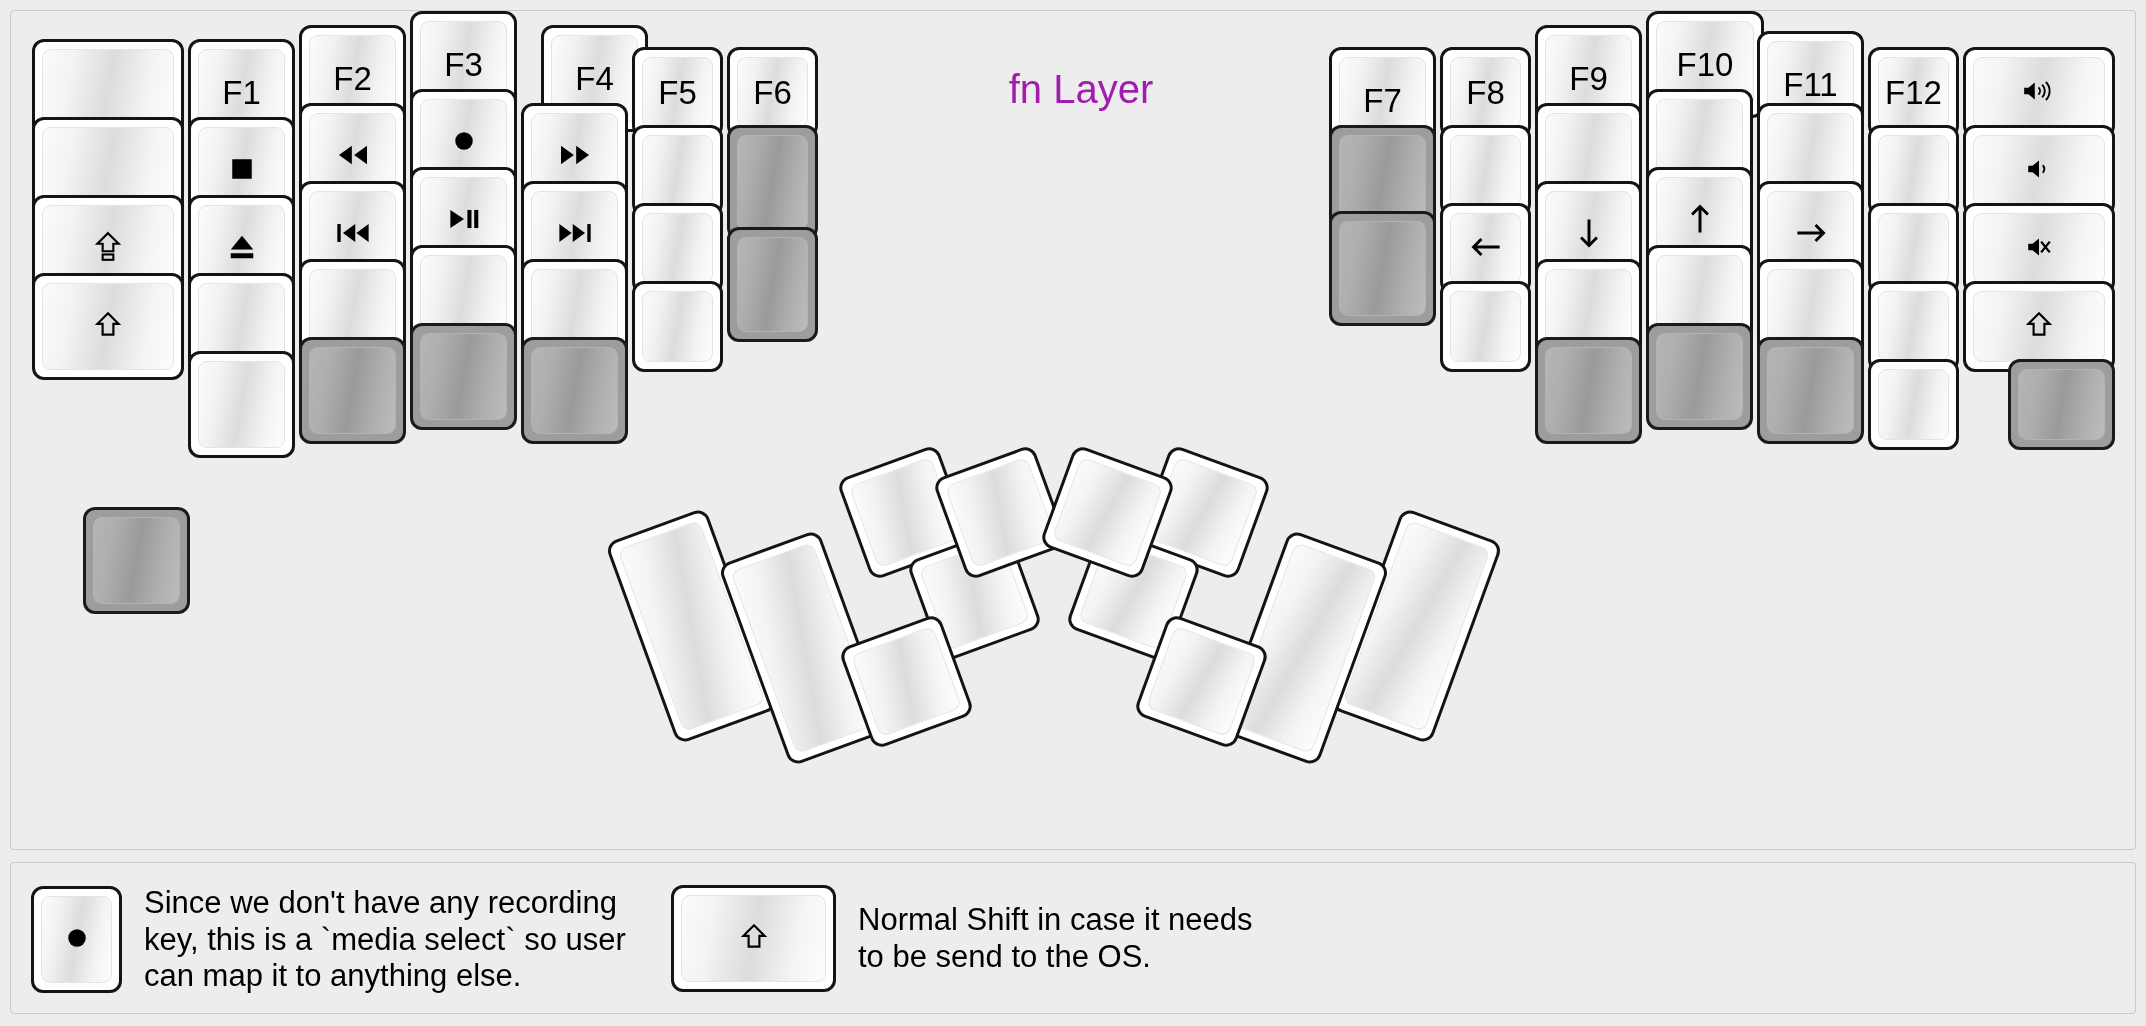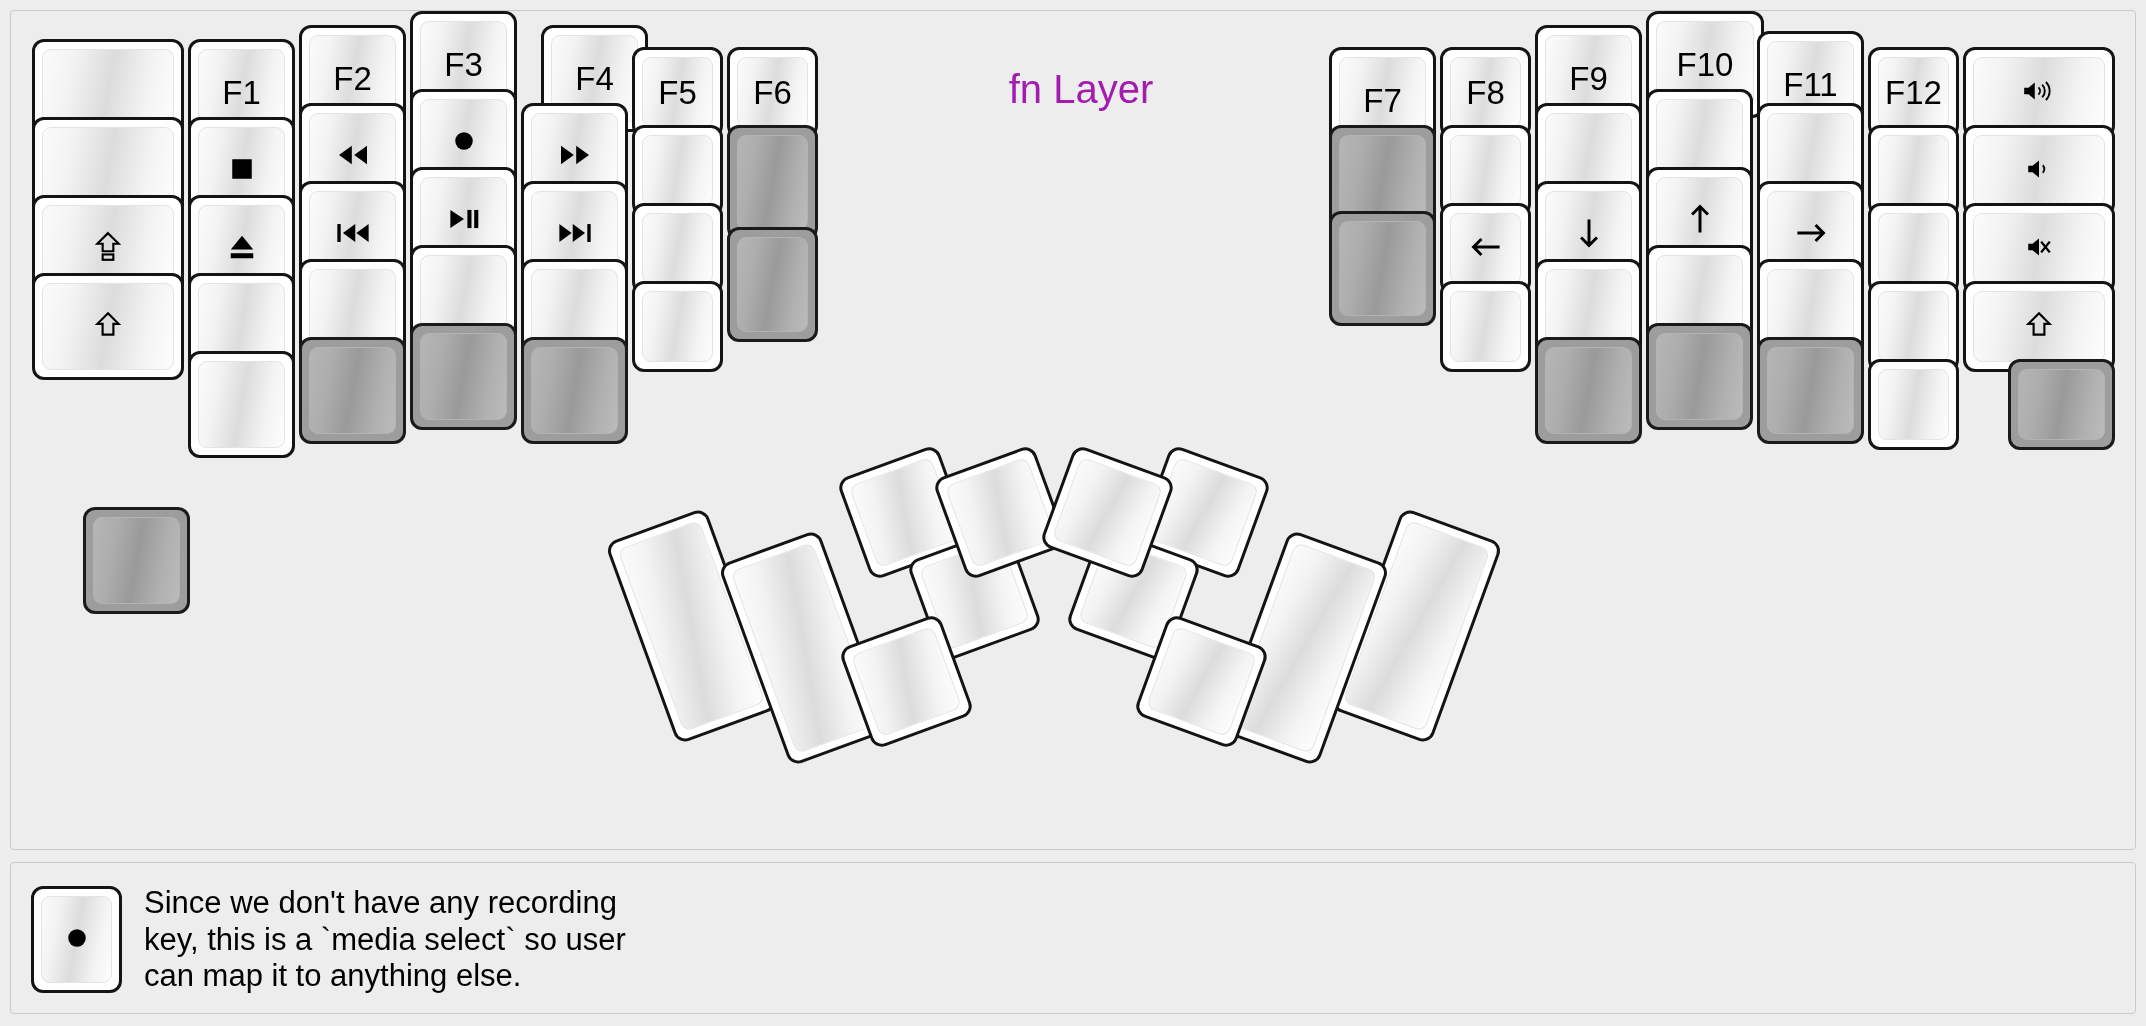--- a/index.html
+++ b/index.html
@@ -486,15 +486,28 @@
               <span class="glyph"><svg viewBox="0 0 24 24" width="30" height="30" fill="#000">
                   <circle cx="12" cy="12" r="7" fill="#000"></circle>
                 </svg></span>
             </div>
           </div>
         </div>
         <div class="legend-text">Since we don't have any recording
 key, this is a `media select` so user
 can map it to anything else.</div>
       </div>
+      <div class="legend-item" style="left: 660px; top: 22px;">
+        <div class="legend-key" style="position: relative; width: 165px; height: 107px;">
+          <div class="key" style="left: 0px; top: 0px; width: 165px; height: 107px;">
+            <div class="cap">
+              <span class="glyph"><svg viewBox="0 0 24 26" width="26" height="28" fill="#000">
+                  <path d="M12 2 L22 12 L17 12 L17 22 L7 22 L7 12 L2 12 Z" stroke="#000" stroke-width="2" fill="none"></path>
+                </svg></span>
+            </div>
+          </div>
+        </div>
+        <div class="legend-text">Normal Shift in case it needs
+to be send to the OS.</div>
+      </div>
     </div>
 
 </div>
 
 </body></html>

